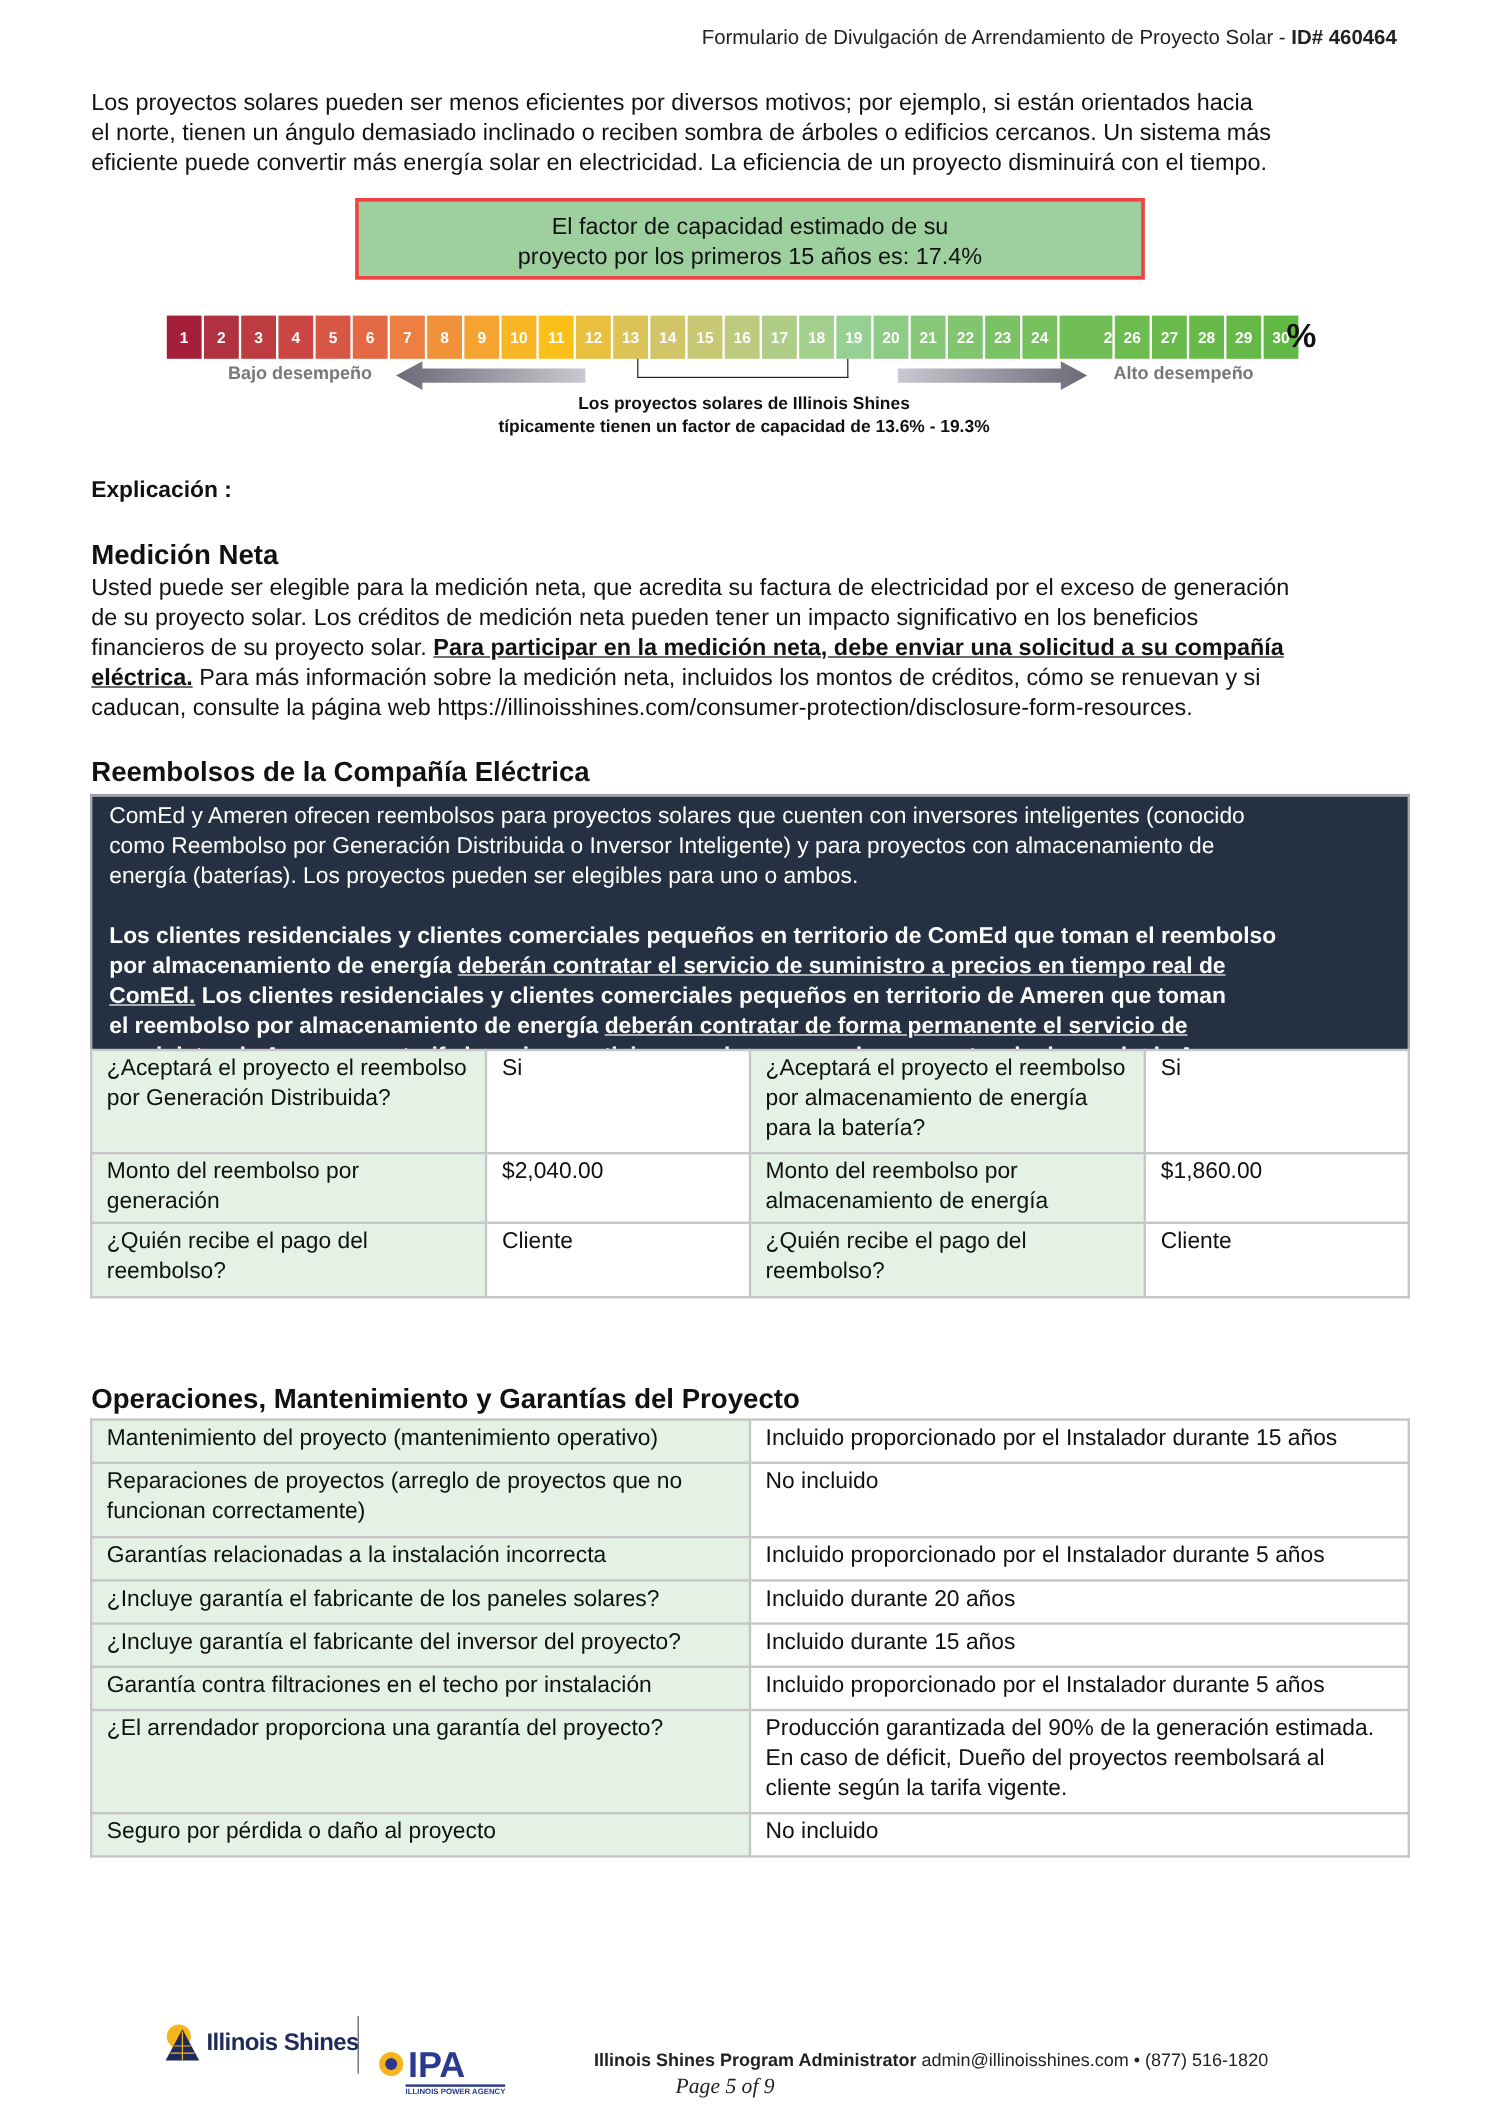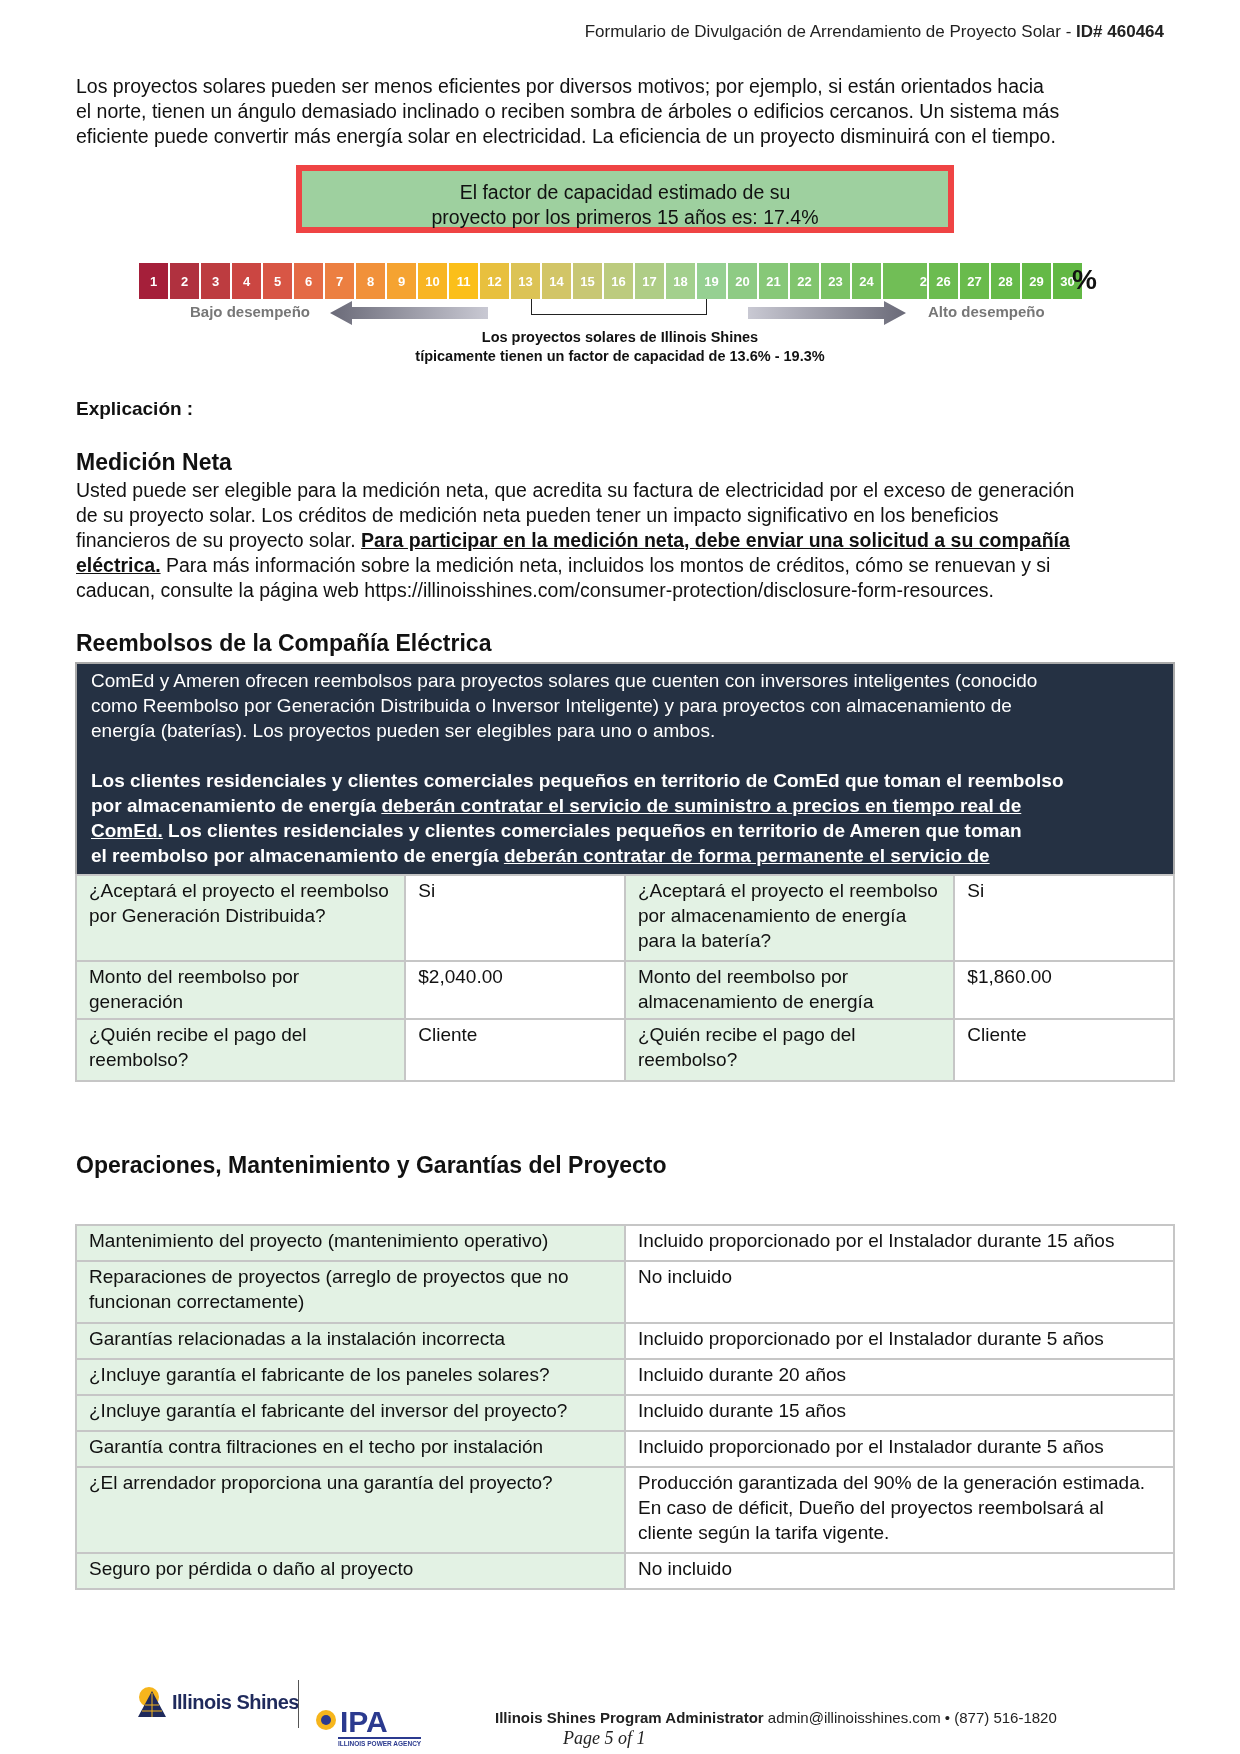--- a/index.html
+++ b/index.html
@@ -2,21 +2,21 @@
 <html><head>
 <meta charset="utf-8">
 <style>
   * { box-sizing: border-box; margin: 0; padding: 0; }
   html, body { width: 1240px; height: 1754px; background: #ffffff; }
   body { position: relative; font-family: "Liberation Sans", sans-serif; color: #111; overflow: hidden; }
   .abs { position: absolute; }
   .hdr { top: 22px; right: 76px; font-size: 17px; color: #222; }
   .hdr b { font-weight: bold; }
   .para { left: 76px; width: 1100px; font-size: 19.5px; line-height: 25px; color: #111; }
-  .capbox { left: 296px; top: 165px; width: 658px; height: 68px; background: #9ed09f; border: 6px solid #ef4444; text-align: center; font-size: 19.5px; line-height: 25px; padding-top: 9px; color: #111; }
+  .capbox { left: 296px; top: 165px; width: 658px; height: 68px; background: #9ed09f; border: 3px solid #ef4444; text-align: center; font-size: 19.5px; line-height: 25px; padding-top: 9px; color: #111; }
   .scale { left: 139px; top: 263px; height: 36px; display: flex; gap: 2px; }
   .cell { width: 29px; height: 36px; color: #fff; font-weight: bold; font-size: 13px; display: flex; align-items: center; justify-content: center; font-family: "Liberation Sans", sans-serif; }
   .pct { left: 1072px; top: 264px; font-size: 28px; font-weight: bold; color: #111; }
   .bracket { left: 531px; top: 299px; width: 176px; height: 16px; border: 1.5px solid #222; border-top: none; }
   .lbl-perf { font-size: 15px; font-weight: bold; color: #777; }
   .typ { left: 300px; top: 328px; width: 640px; text-align: center; font-size: 14.5px; font-weight: bold; line-height: 19px; color: #111; }
   .h-small { font-size: 19px; font-weight: bold; color: #111; }
   .h2 { font-size: 23px; font-weight: bold; color: #111; }
   .dark { left: 75px; top: 662px; width: 1100px; height: 253px; background: #253143; border: 2px solid #aaaaaa; color: #fff; font-size: 19px; line-height: 25px; padding: 4px 14px 0 14px; }
   .dark .bold { font-weight: bold; }
@@ -162,21 +162,21 @@
   <tr style="height:62px;">
     <td class="q">¿Quién recibe el pago del reembolso?</td>
     <td class="a">Cliente</td>
     <td class="q">¿Quién recibe el pago del reembolso?</td>
     <td class="a">Cliente</td>
   </tr>
 </tbody>
   </table>
 
 <div class="abs h2" style="left:76px; top:1152px;">Operaciones, Mantenimiento y Garantías  del Proyecto</div>
-<table style="left:75px; top:1224px; width:1100px;">
+<table style="left:75px; top:1182px; width:1100px;">
   <colgroup>
       <col style="width:550px">
       <col style="width:550px">
     </colgroup>
   <tbody>
       <tr style="height:36px;">
         <td class="q">Mantenimiento del proyecto (mantenimiento operativo)</td>
         <td class="a">Incluido proporcionado por el Instalador durante 15 años</td>
       </tr>
   <tr style="height:62px;">
@@ -227,13 +227,13 @@
       <circle cx="12" cy="13" r="10" fill="#f6b51c"></circle>
       <circle cx="12" cy="13" r="5" fill="#2b3a8f"></circle>
     </svg>
     <span class="ipa">IPA</span>
   </div>
   <div class="sub">ILLINOIS POWER AGENCY</div>
 </div>
 <div class="abs foot-admin">
   <b>Illinois Shines Program Administrator</b><span> admin@illinoisshines.com • (877) 516-1820</span>
 </div>
-<div class="abs page">Page 5 of 1</div>
+<div class="abs page">Page 5 of 9</div>
 
 </body></html>

